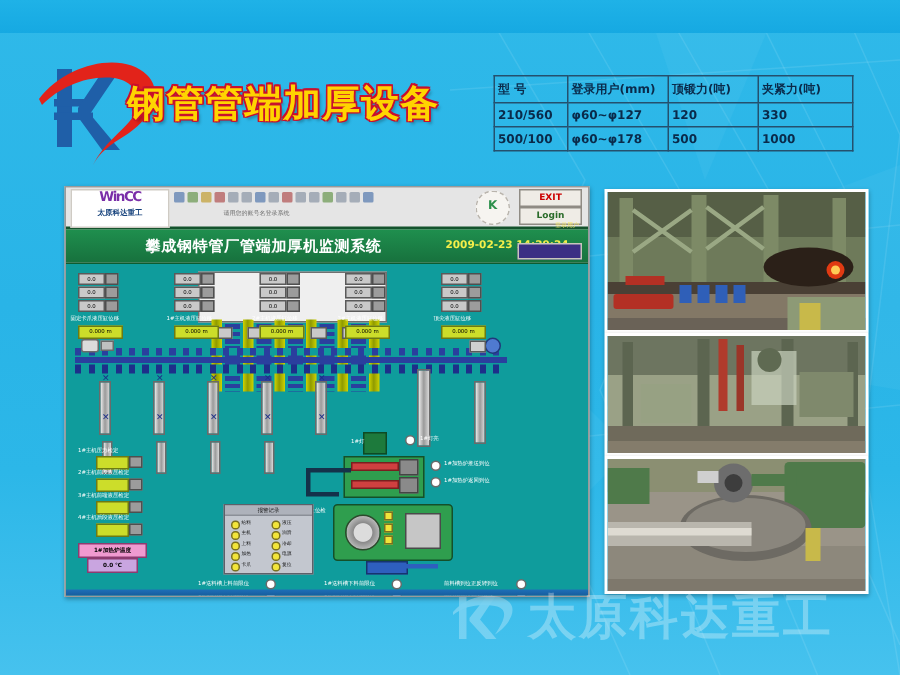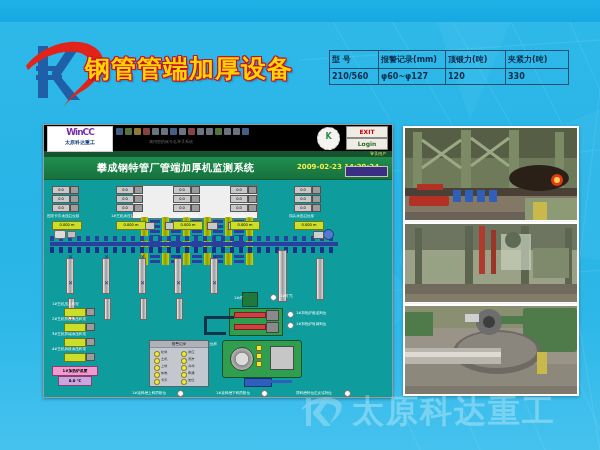--- a/index.html
+++ b/index.html
@@ -39,21 +39,21 @@
   .spec td,.spec th{border:1px solid #24506e;padding:3px 2px;text-align:left;
         font-weight:bold;background:transparent;white-space:nowrap;}
   .spec th{font-size:8px;}
   .spec .c0{width:44px;} .spec .c1{width:62px;}
   .spec .c2{width:55px;} .spec .c3{width:58px;}
 
   
   .hmi{position:absolute;left:43px;top:124px;width:348px;height:272px;
        background:#d6d3ce;border:1px solid #9a9a9a;box-shadow:0 1px 3px rgba(0,0,0,.35);
        overflow:hidden;}
-  .hmi-toolbar{position:relative;height:26px;background:#000000;border-bottom:6px solid #14532d;}
+  .hmi-toolbar{position:relative;height:26px;background:#e5e5e5;border-bottom:2px solid #14532d;}
   .wincc{position:absolute;left:3px;top:1px;width:64px;height:24px;background:#fff;
          border:1px solid #cfcbc4;}
   .wincc .w1{font-size:9px;font-weight:bold;color:#7a2ea8;letter-spacing:-1px;
              text-align:center;line-height:11px;}
   .wincc .w2{font-size:5px;font-weight:bold;color:#123f7a;text-align:center;line-height:8px;}
   .tb-icons{position:absolute;left:72px;top:3px;display:flex;gap:2px;align-items:center;}
   .tb-icons i{display:block;width:7px;height:7px;background:#8f9aa8;border-radius:1px;opacity:.75;}
   .tb-icons i.b{background:#5c7fb0;} .tb-icons i.g{background:#6f9b57;}
   .tb-icons i.r{background:#b35a5a;} .tb-icons i.y{background:#c3a23c;}
   .tb-caption{position:absolute;left:105px;top:14px;font-size:4px;color:#6b6b6b;white-space:nowrap;}
@@ -155,29 +155,35 @@
       </g>
     </svg>
   </div>
 
   <div class="title">钢管管端加厚设备</div>
 
   <table class="spec">
     <tbody>
         <tr>
       <th class="c0">型  号</th>
-      <th class="c1">报警记录(mm)</th>
+      <th class="c1">登录用户(mm)</th>
       <th class="c2">顶锻力(吨)</th>
       <th class="c3">夹紧力(吨)</th>
     </tr>
     <tr>
       <td>210/560</td>
       <td>φ60~φ127</td>
       <td>120</td>
       <td>330</td>
+    </tr>
+    <tr>
+      <td>500/100</td>
+      <td>φ60~φ178</td>
+      <td>500</td>
+      <td>1000</td>
     </tr>
   </tbody>
     </table>
 
   <div class="hmi">
 
     <div class="hmi-toolbar">
       <div class="wincc">
         <div class="w1">WinCC</div>
         <div class="w2">太原科达重工</div>

